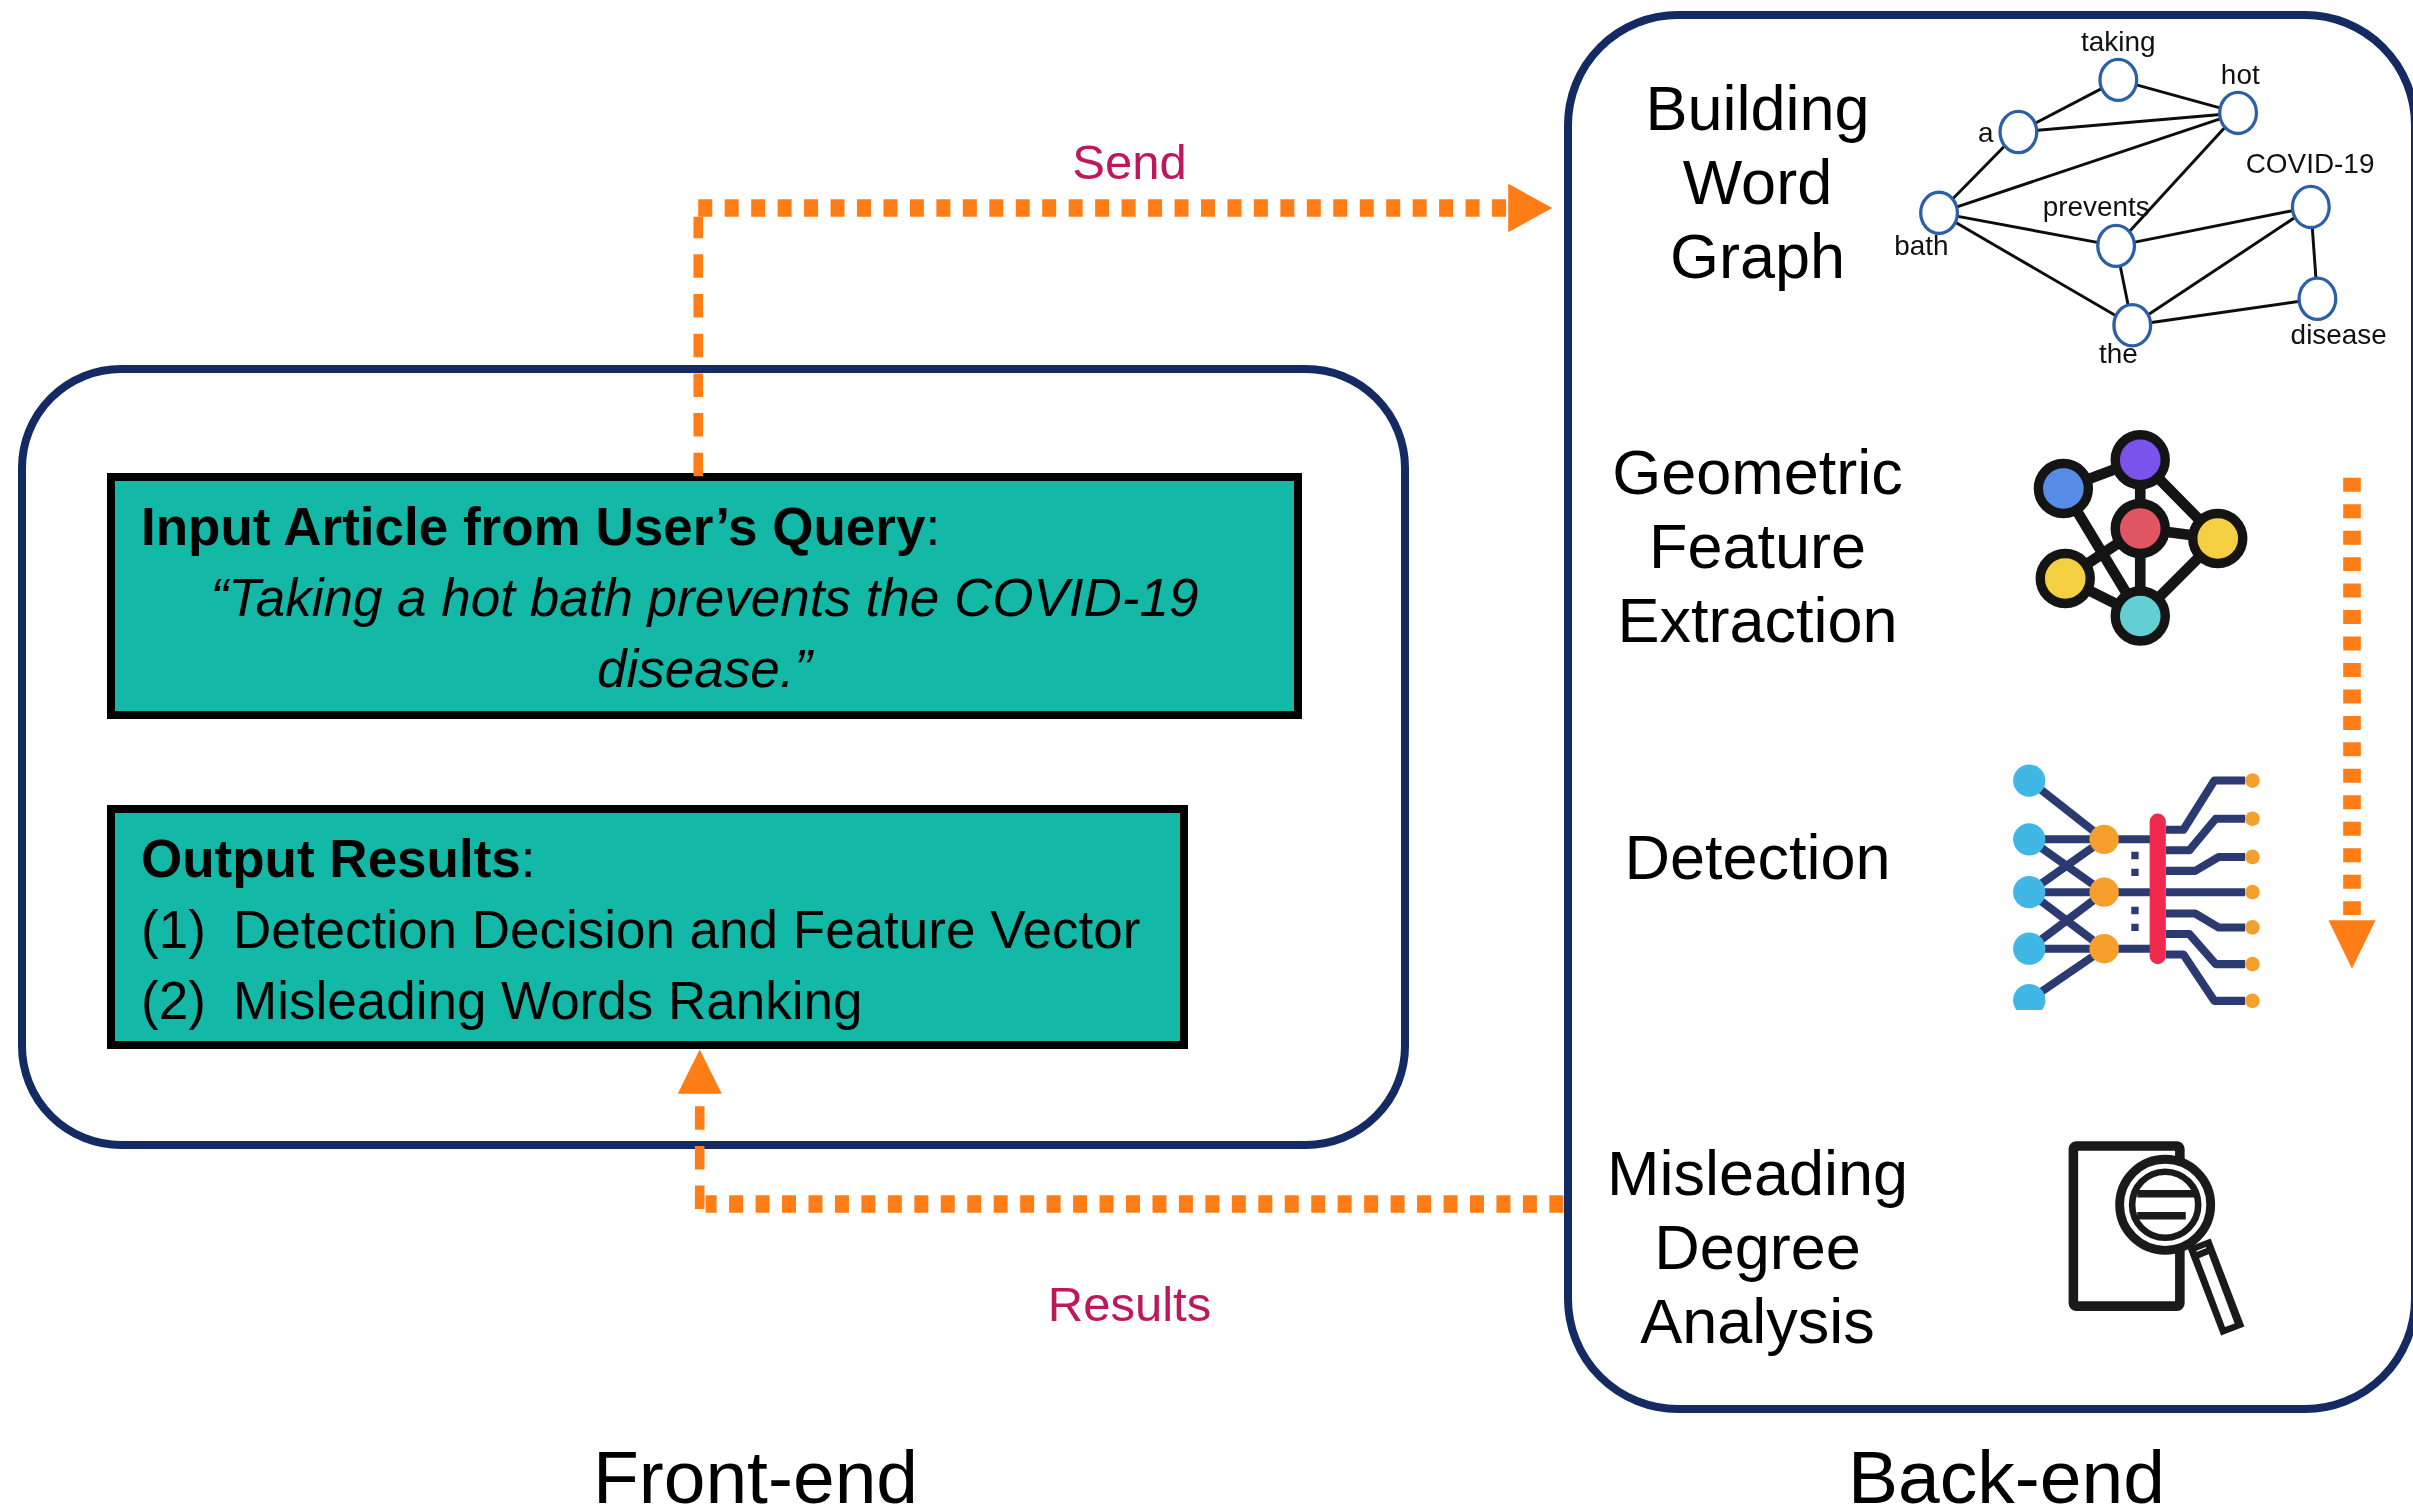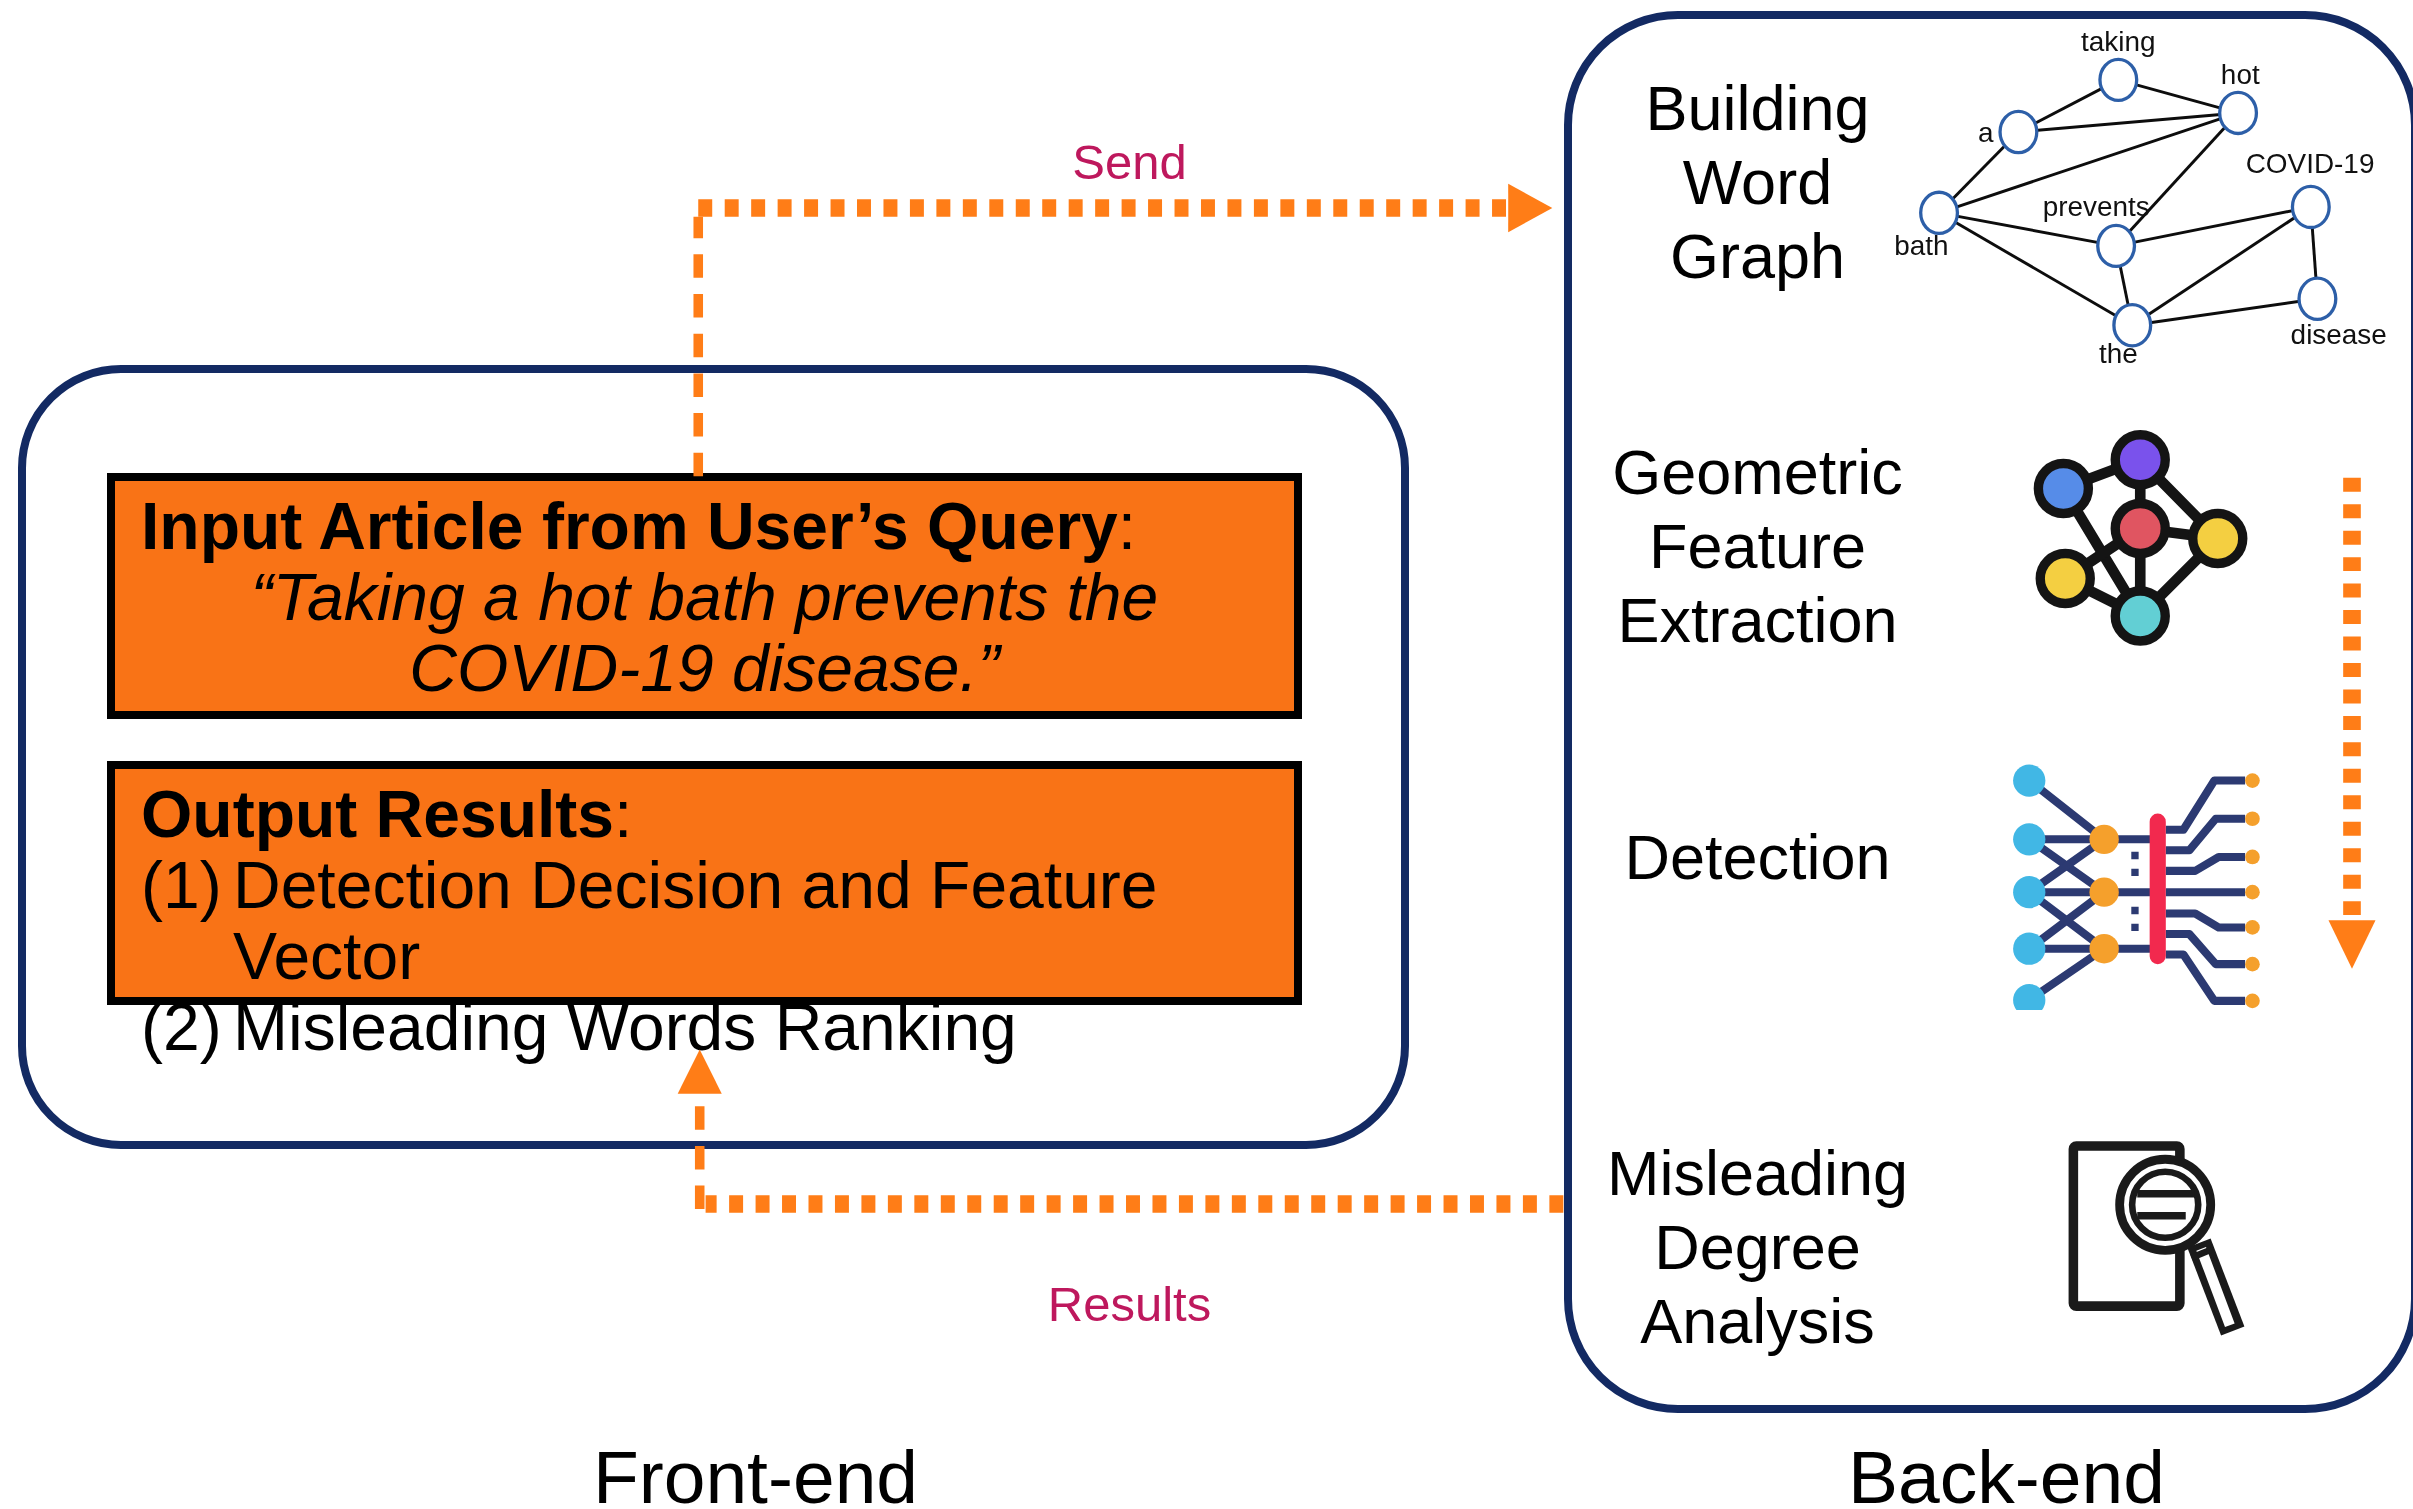--- a/index.html
+++ b/index.html
@@ -17,28 +17,28 @@
     border:8px solid #132a63;
     border-radius:110px;
     background:transparent;
   }
   .frontend-box{left:18.4px;top:365px;width:1375px;height:768px;border-radius:103px;}
   .backend-box{left:1564px;top:11px;width:839px;height:1386px;border-radius:114px;}
   
   .io-box{
     position:absolute;
     border:8.8px solid #000;
-    background:#f97316;
+    background:#14b8a6;
     box-sizing:border-box;
     padding:10.3px 26px 0 26px;
-    font-size:66px;
+    font-size:53px;
     line-height:71px;
   }
   .input-box{left:107px;top:473px;width:1195px;height:246px;}
-  .output-box{left:107px;top:761px;width:1195px;height:244px;}
+  .output-box{left:107px;top:805px;width:1081px;height:244px;}
   .io-title{font-weight:bold;}
   .io-title .colon{font-weight:normal;}
   .quote{font-style:italic;text-align:center;}
   .result-row{display:flex;}
   .result-num{width:92px;flex:0 0 auto;}
   .result-text{flex:1;}
   
   .step-label{
     position:absolute;
     left:1581px;width:353px;

